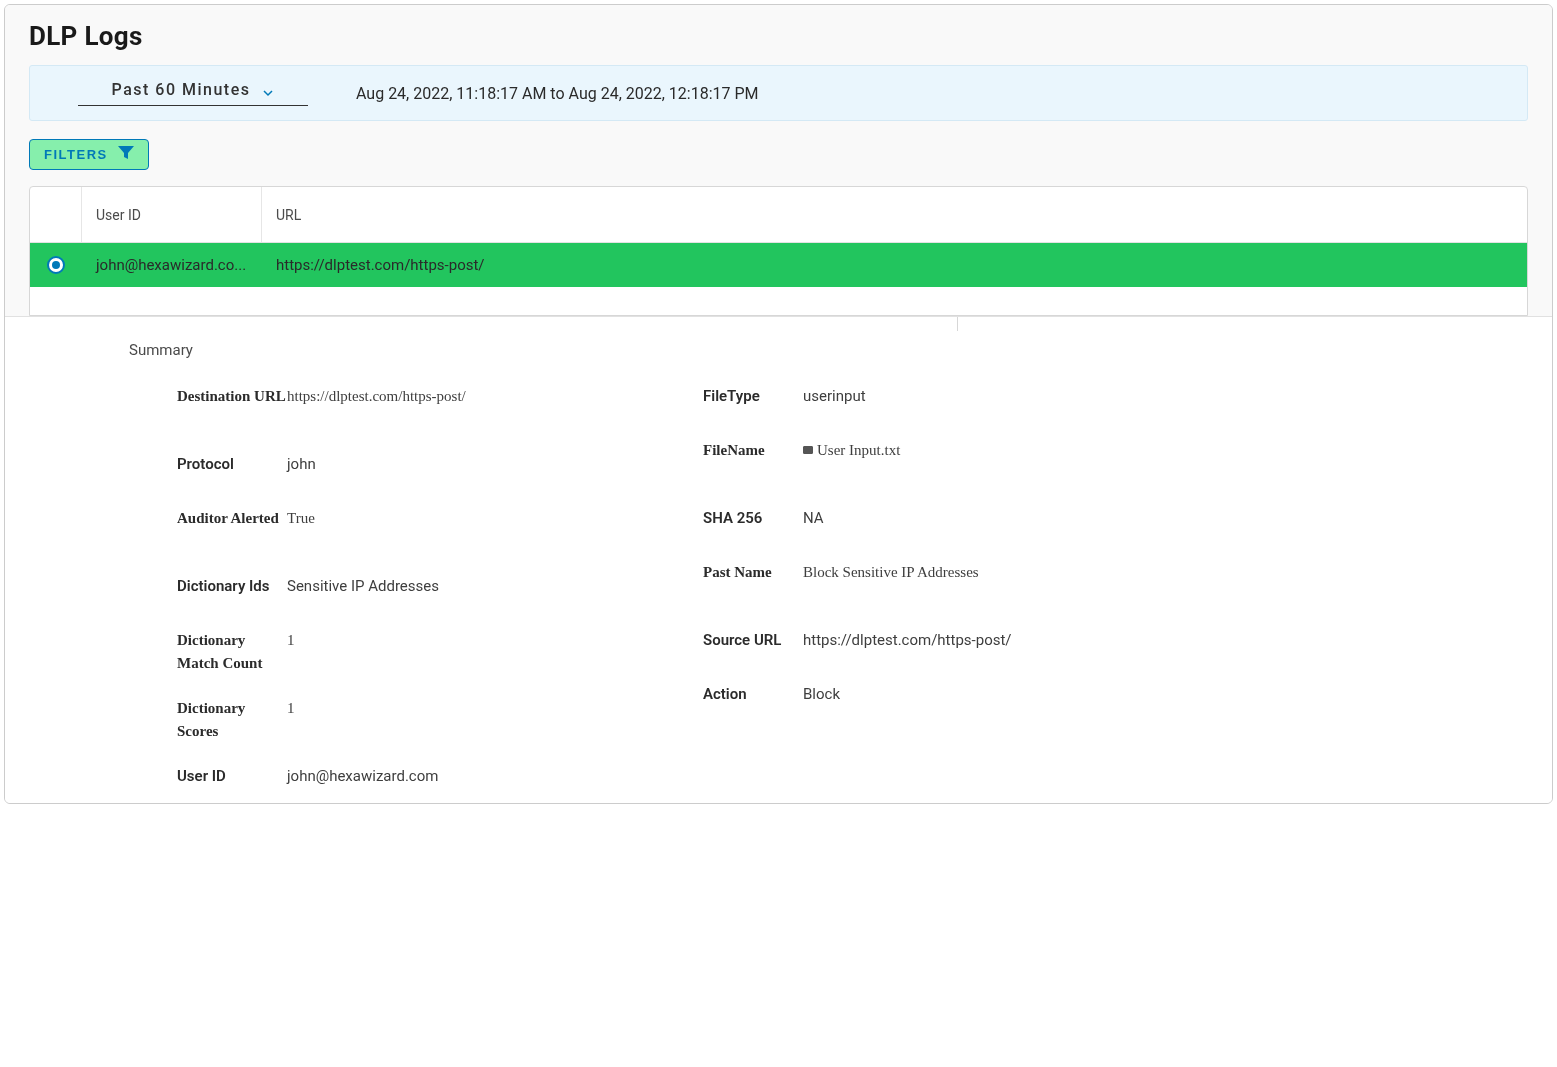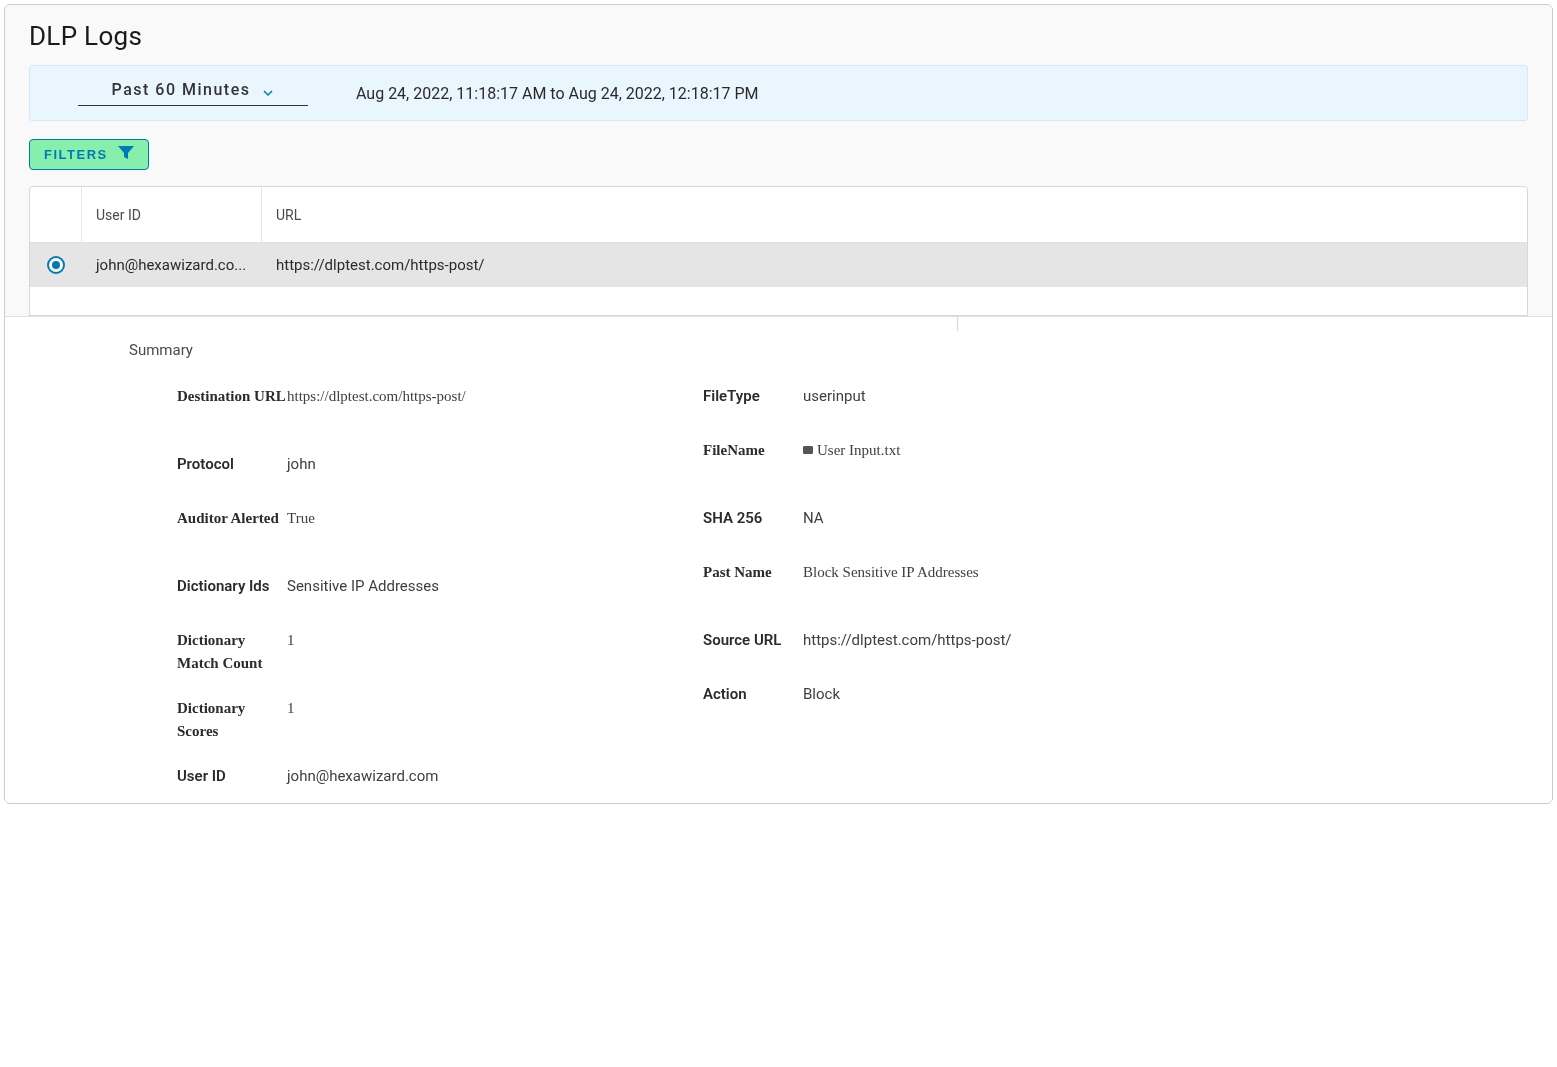--- a/index.html
+++ b/index.html
@@ -16,21 +16,21 @@
     overflow: hidden;
     background: #f9f9f9;
   }
   .top-section {
     padding: 10px 24px 0 24px;
     border-bottom: 1px solid #e1e1e1;
     background: #f9f9f9;
   }
   .page-title {
     font-size: 26px;
-    font-weight: 400;
+    font-weight: 700;
     color: #1a1a1a;
     margin: 6px 0 14px 0;
     letter-spacing: 0.3px;
   }
   .time-bar {
     background: #eaf6fd;
     border: 1px solid #d4e9f5;
     border-radius: 3px;
     display: flex;
     align-items: center;
@@ -98,21 +98,21 @@
     color: #4b4b4b;
     border-right: 1px solid #e6e6e6;
   }
   .th:last-child { border-right: none; }
   .th-user { width: 180px; }
   .th-url { flex: 1; }
   .trow {
     display: flex;
     align-items: center;
     height: 44px;
-    background: #e5e5e5;
+    background: #22c55e;
   }
   .td-radio {
     width: 52px;
     display: flex;
     justify-content: center;
     align-items: center;
   }
   .radio-outer {
     width: 18px; height: 18px;
     border: 2px solid #0079b8;

